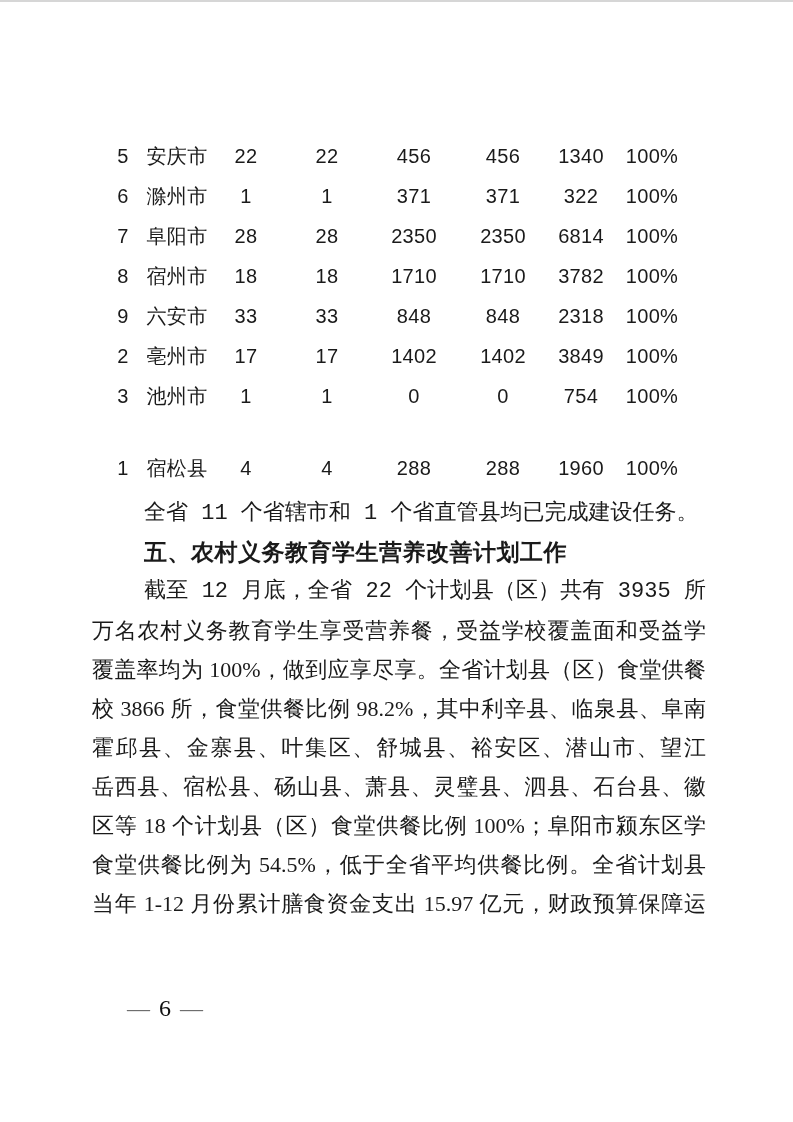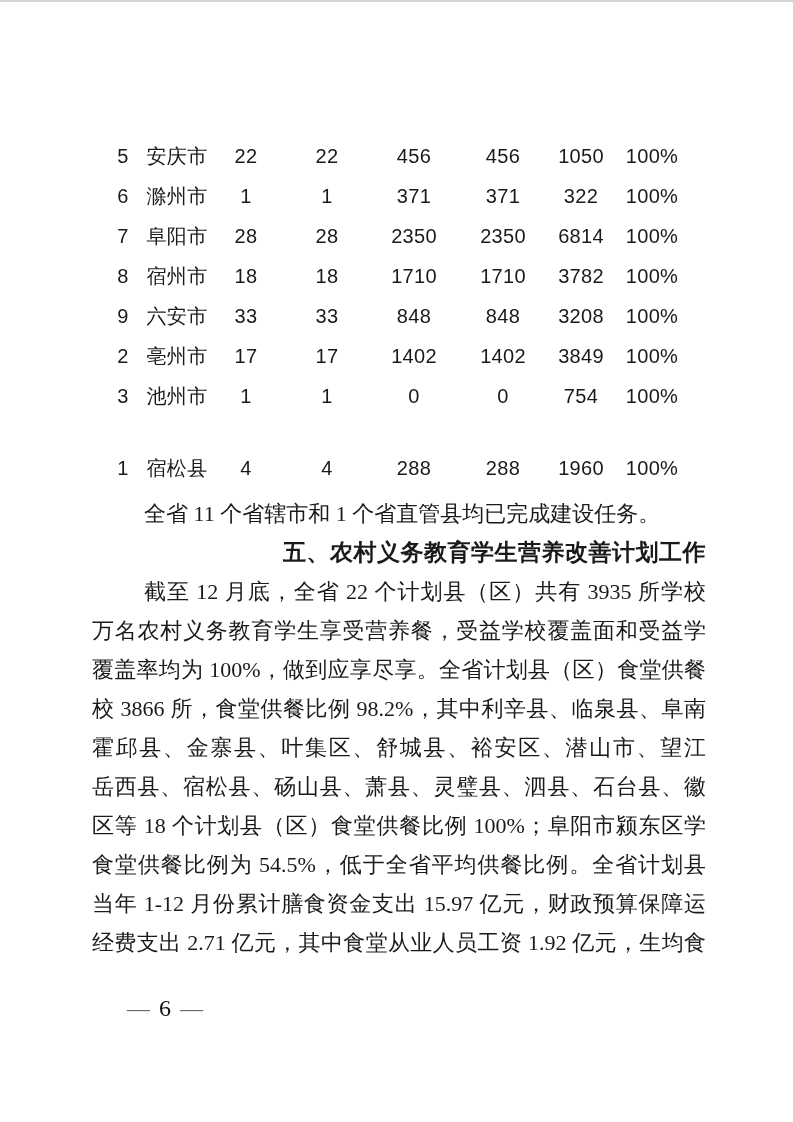--- a/index.html
+++ b/index.html
@@ -38,27 +38,26 @@
     height: 39px; line-height: 39px;
     font-size: 22px;
     overflow: hidden;
     white-space: nowrap;
   }
   .para {
     white-space: normal;
     text-align: justify;
     text-align-last: justify;
   }
-  .indent { padding-left: 52px; }
+  .indent { padding-left: 52px; font-family: Liberation Mono, monospace; }
   .heading {
     font-weight: bold;
     font-size: 23px;
     font-family: "Liberation Sans", "DejaVu Sans", sans-serif;
     letter-spacing: 0.5px;
-    text-align: right;
   }
   
   .footer {
     position: absolute; left: 127px; top: 995px;
     display: flex; align-items: center; gap: 9px;
     font-size: 23px;
   }
   .footer .dash { color: #6e6e6e; }
   .footer .pagenum { font-size: 24px; color: #111111; }
 </style>
@@ -68,21 +67,21 @@
 <div class="top-artifact"></div>
 
 <div class="stats-table">
   <div class="t-row">
     <div class="t-cell">5</div>
     <div class="t-cell">安庆市</div>
     <div class="t-cell">22</div>
     <div class="t-cell">22</div>
     <div class="t-cell">456</div>
     <div class="t-cell">456</div>
-    <div class="t-cell">1050</div>
+    <div class="t-cell">1340</div>
     <div class="t-cell">100%</div>
   </div>
   <div class="t-row">
     <div class="t-cell">6</div>
     <div class="t-cell">滁州市</div>
     <div class="t-cell">1</div>
     <div class="t-cell">1</div>
     <div class="t-cell">371</div>
     <div class="t-cell">371</div>
     <div class="t-cell">322</div>
@@ -108,21 +107,21 @@
     <div class="t-cell">3782</div>
     <div class="t-cell">100%</div>
   </div>
   <div class="t-row">
     <div class="t-cell">9</div>
     <div class="t-cell">六安市</div>
     <div class="t-cell">33</div>
     <div class="t-cell">33</div>
     <div class="t-cell">848</div>
     <div class="t-cell">848</div>
-    <div class="t-cell">3208</div>
+    <div class="t-cell">2318</div>
     <div class="t-cell">100%</div>
   </div>
   <div class="t-row">
     <div class="t-cell">2</div>
     <div class="t-cell">亳州市</div>
     <div class="t-cell">17</div>
     <div class="t-cell">17</div>
     <div class="t-cell">1402</div>
     <div class="t-cell">1402</div>
     <div class="t-cell">3849</div>
@@ -156,20 +155,19 @@
   <div class="line indent heading">五、农村义务教育学生营养改善计划工作</div>
   <div class="line para indent">截至 12 月底，全省 22 个计划县（区）共有 3935 所学校 136.71</div>
   <div class="line para">万名农村义务教育学生享受营养餐，受益学校覆盖面和受益学生</div>
   <div class="line para">覆盖率均为 100%，做到应享尽享。全省计划县（区）食堂供餐学</div>
   <div class="line para">校 3866 所，食堂供餐比例 98.2%，其中利辛县、临泉县、阜南县、</div>
   <div class="line para">霍邱县、金寨县、叶集区、舒城县、裕安区、潜山市、望江县、</div>
   <div class="line para">岳西县、宿松县、砀山县、萧县、灵璧县、泗县、石台县、徽州</div>
   <div class="line para">区等 18 个计划县（区）食堂供餐比例 100%；阜阳市颍东区学校</div>
   <div class="line para">食堂供餐比例为 54.5%，低于全省平均供餐比例。全省计划县（区）</div>
   <div class="line para">当年 1-12 月份累计膳食资金支出 15.97 亿元，财政预算保障运转</div>
-  <div class="line para">经费支出 2.71 亿元，其中食堂从业人员工资 1.92 亿元，生均食</div>
 </div>
 
 <div class="footer">
   <span class="dash">—</span>
   <span class="pagenum">6</span>
   <span class="dash">—</span>
 </div>
 
 </body></html>

